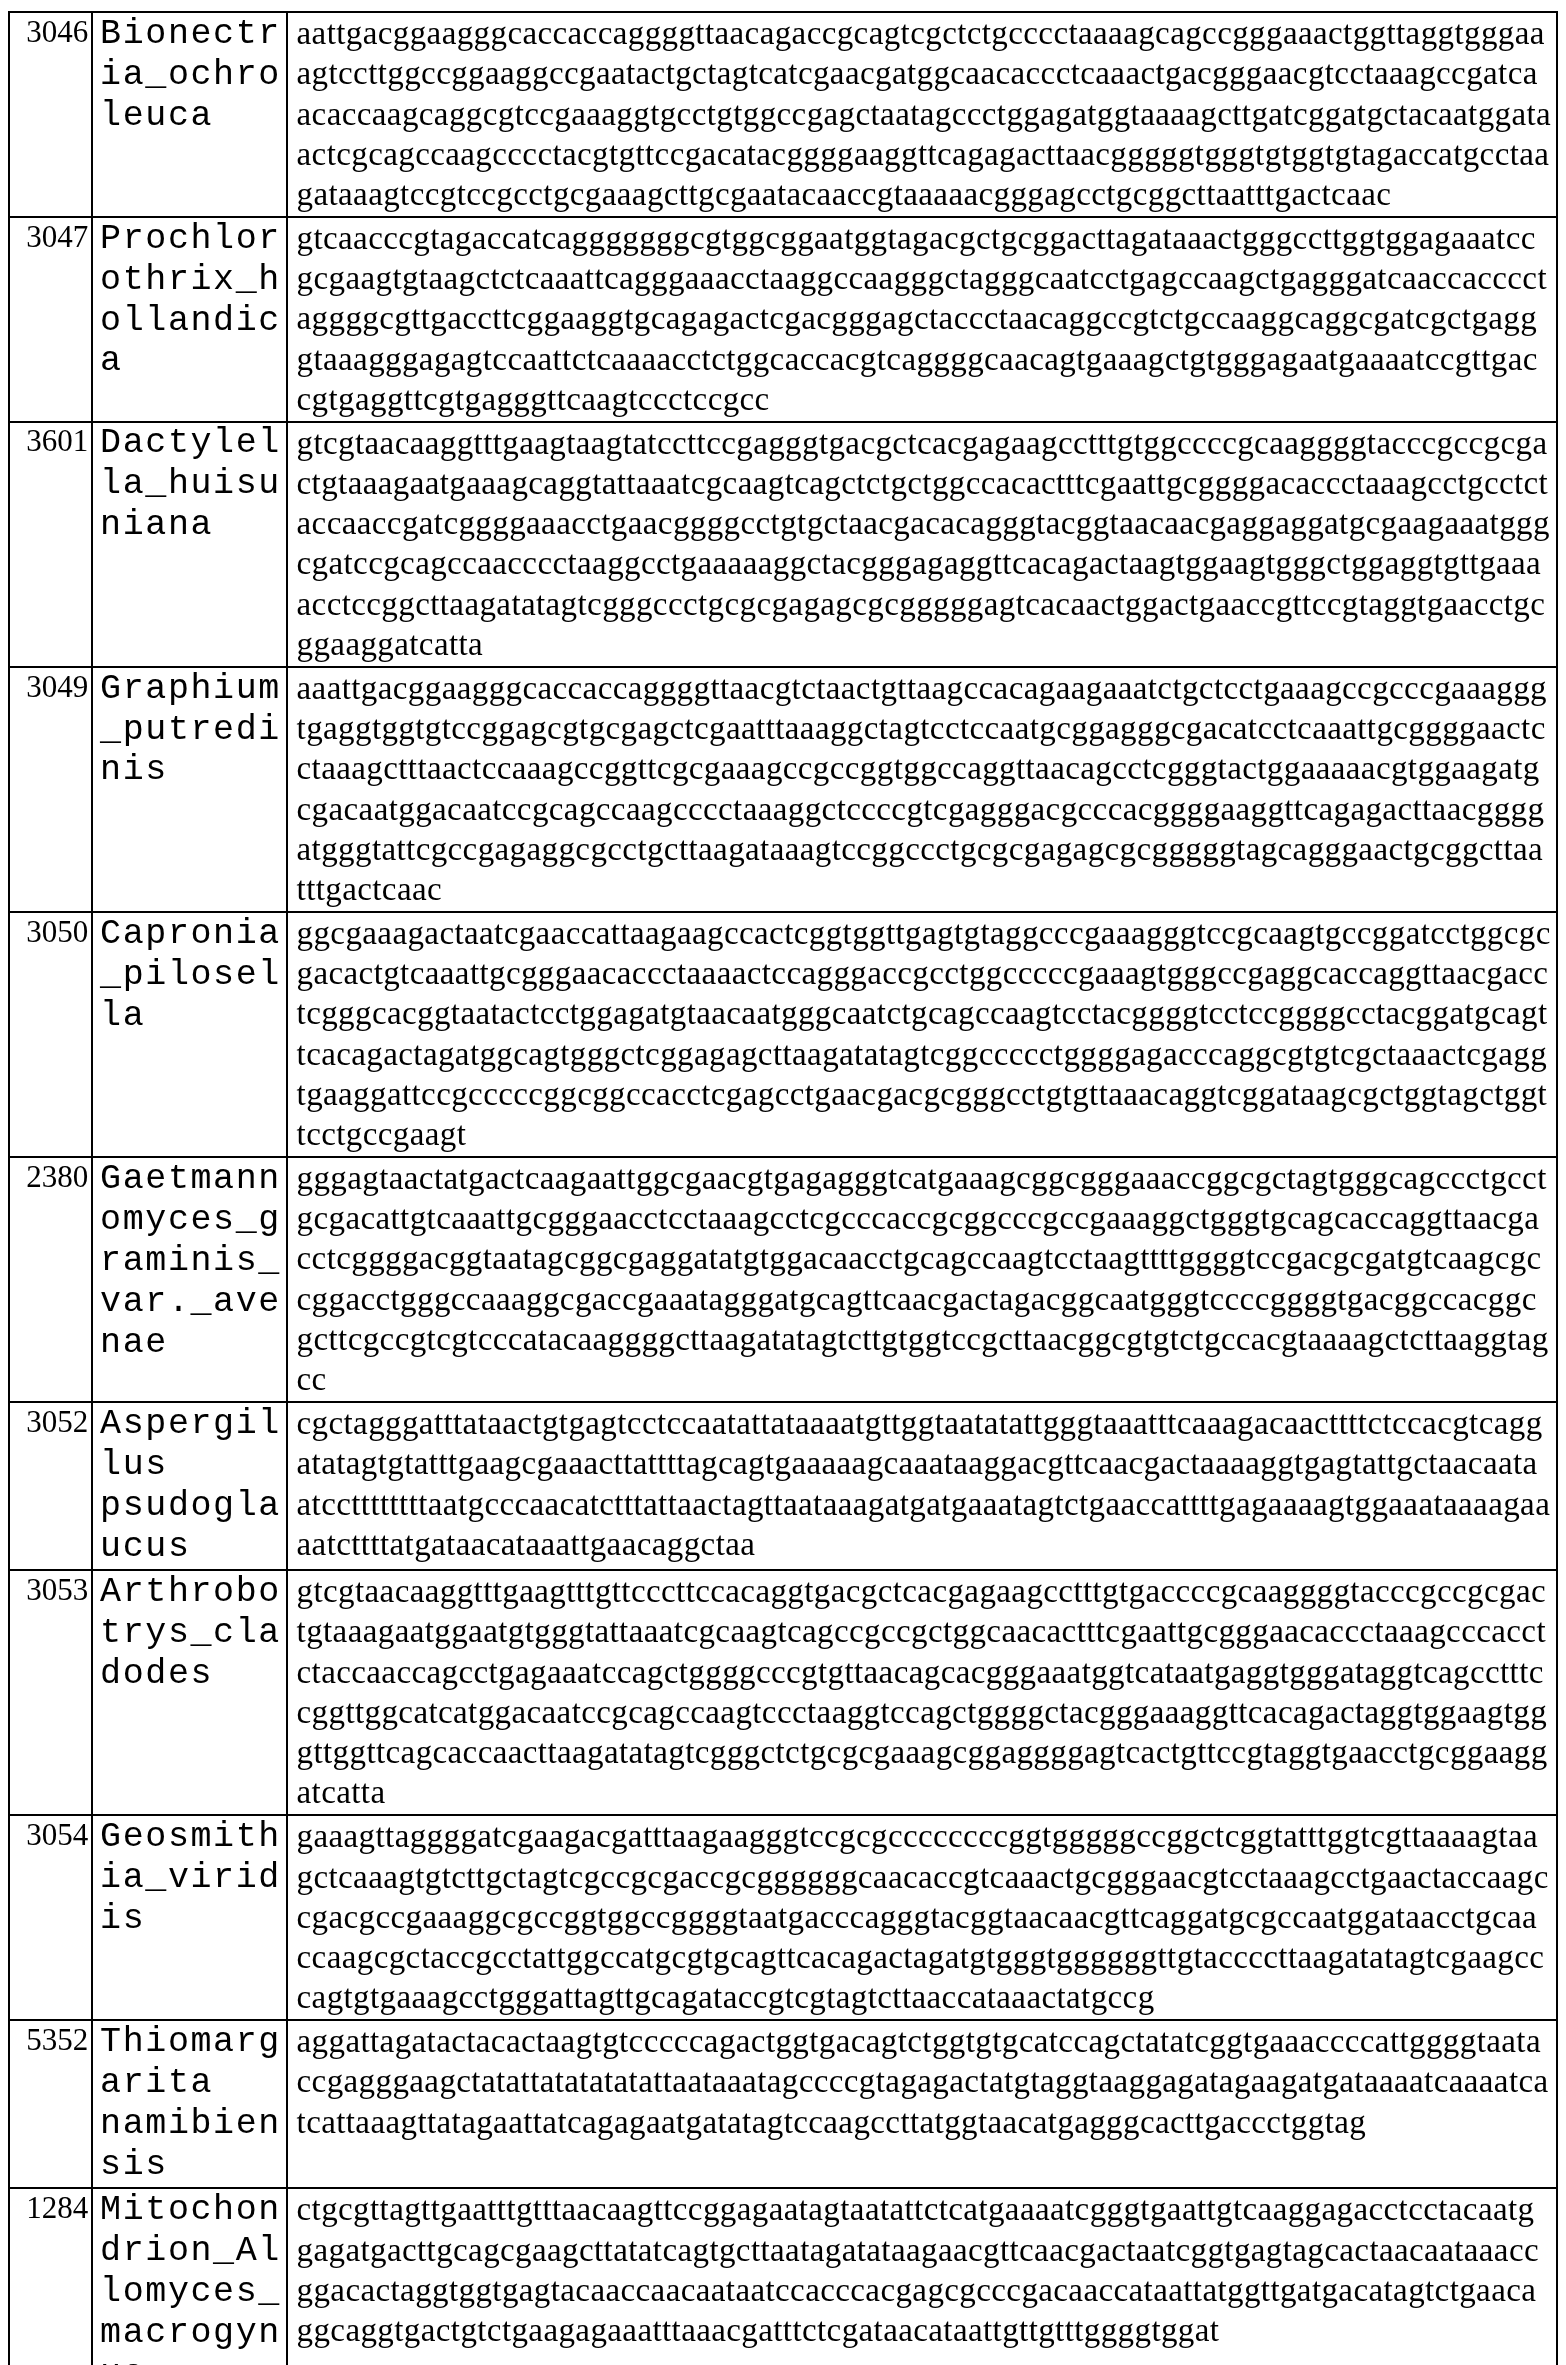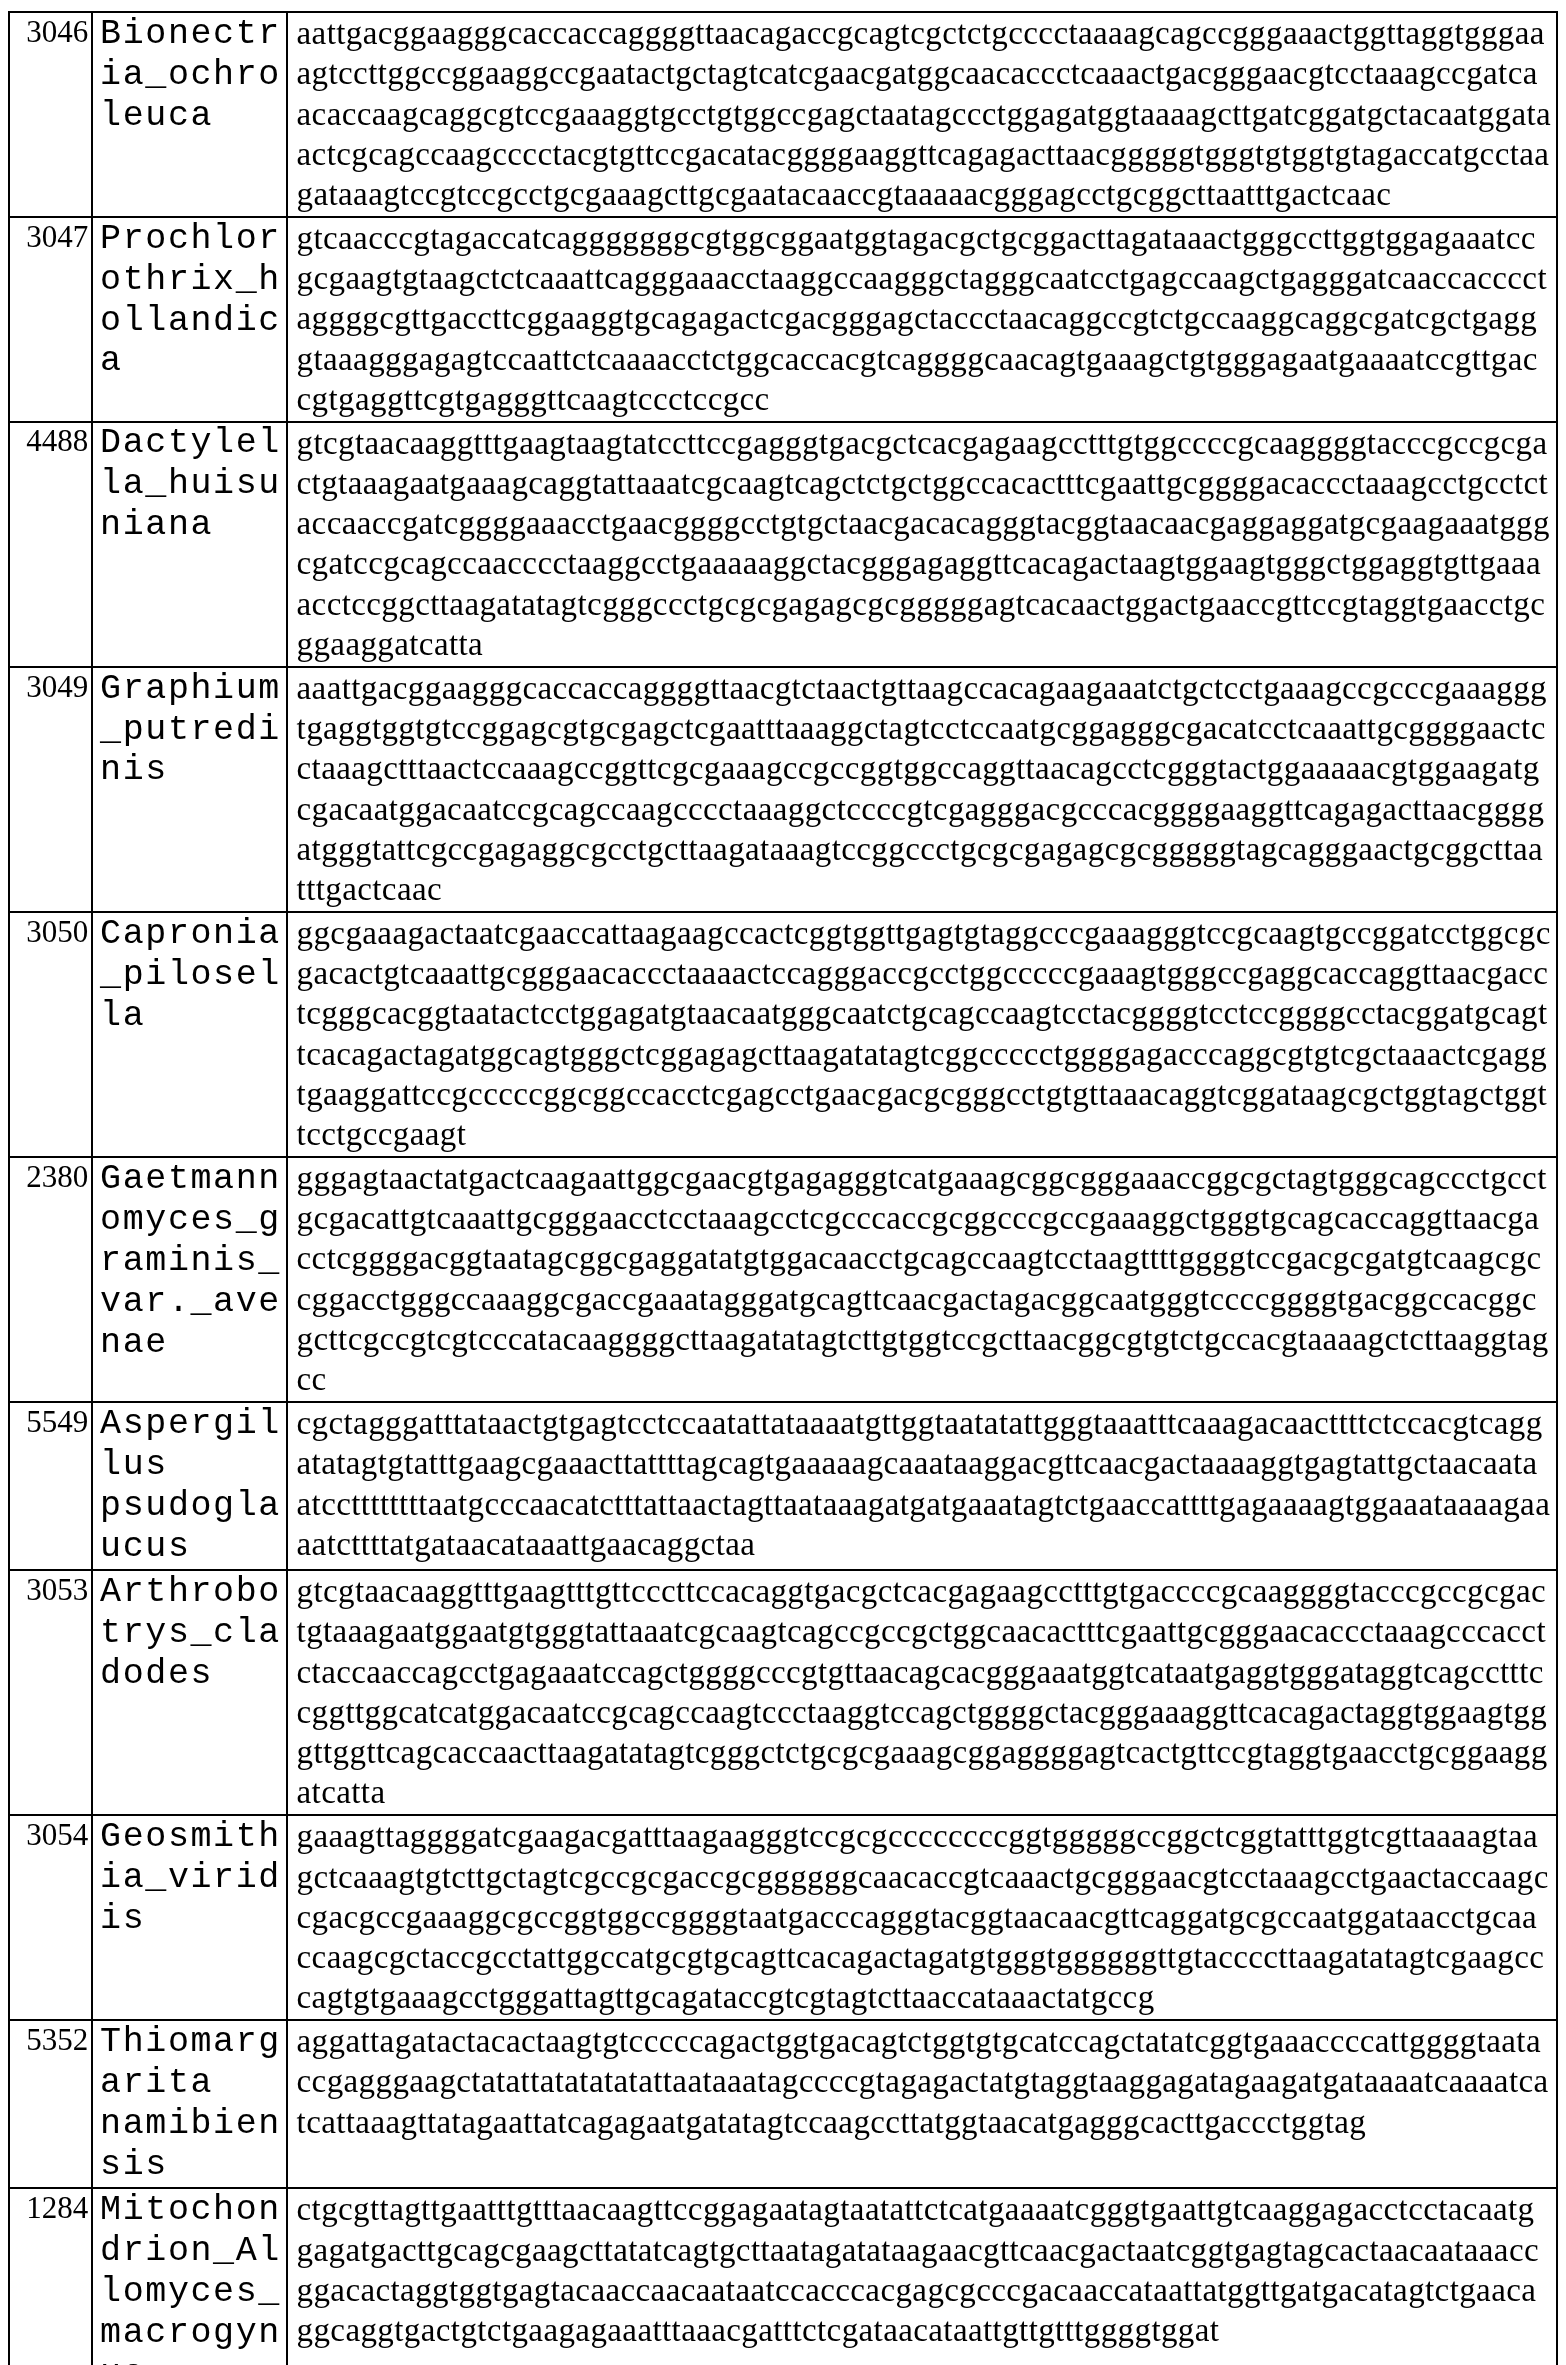--- a/index.html
+++ b/index.html
@@ -67,21 +67,21 @@
     <td class="cell-seq">aattgacggaagggcaccaccaggggttaacagaccgcagtcgctctgcccctaaaagcagccgggaaactggttaggtgggaaagtccttggccggaaggccgaatactgctagtcatcgaacgatggcaacaccctcaaactgacgggaacgtcctaaagccgatcaacaccaagcaggcgtccgaaaggtgcctgtggccgagctaatagccctggagatggtaaaagcttgatcggatgctacaatggataactcgcagccaagcccctacgtgttccgacatacggggaaggttcagagacttaacgggggtgggtgtggtgtagaccatgcctaagataaagtccgtccgcctgcgaaagcttgcgaatacaaccgtaaaaacgggagcctgcggcttaatttgactcaac</td>
   </tr>
 
   <tr>
     <td class="cell-id">3047</td>
     <td class="cell-name">Prochlorothrix_hollandica</td>
     <td class="cell-seq">gtcaacccgtagaccatcagggggggcgtggcggaatggtagacgctgcggacttagataaactgggccttggtggagaaatccgcgaagtgtaagctctcaaattcagggaaacctaaggccaagggctagggcaatcctgagccaagctgagggatcaaccacccctaggggcgttgaccttcggaaggtgcagagactcgacgggagctaccctaacaggccgtctgccaaggcaggcgatcgctgagggtaaagggagagtccaattctcaaaacctctggcaccacgtcaggggcaacagtgaaagctgtgggagaatgaaaatccgttgaccgtgaggttcgtgagggttcaagtccctccgcc</td>
   </tr>
 
   <tr>
-    <td class="cell-id">4488</td>
+    <td class="cell-id">3601</td>
     <td class="cell-name">Dactylella_huisuniana</td>
     <td class="cell-seq">gtcgtaacaaggtttgaagtaagtatccttccgagggtgacgctcacgagaagcctttgtggccccgcaaggggtacccgccgcgactgtaaagaatgaaagcaggtattaaatcgcaagtcagctctgctggccacactttcgaattgcggggacaccctaaagcctgcctctaccaaccgatcggggaaacctgaacggggcctgtgctaacgacacagggtacggtaacaacgaggaggatgcgaagaaatgggcgatccgcagccaacccctaaggcctgaaaaaggctacgggagaggttcacagactaagtggaagtgggctggaggtgttgaaaacctccggcttaagatatagtcgggccctgcgcgagagcgcgggggagtcacaactggactgaaccgttccgtaggtgaacctgcggaaggatcatta</td>
   </tr>
 
   <tr>
     <td class="cell-id">3049</td>
     <td class="cell-name">Graphium_putredinis</td>
     <td class="cell-seq">aaattgacggaagggcaccaccaggggttaacgtctaactgttaagccacagaagaaatctgctcctgaaagccgcccgaaagggtgaggtggtgtccggagcgtgcgagctcgaatttaaaggctagtcctccaatgcggagggcgacatcctcaaattgcggggaactcctaaagctttaactccaaagccggttcgcgaaagccgccggtggccaggttaacagcctcgggtactggaaaaacgtggaagatgcgacaatggacaatccgcagccaagcccctaaaggctccccgtcgagggacgcccacggggaaggttcagagacttaacggggatgggtattcgccgagaggcgcctgcttaagataaagtccggccctgcgcgagagcgcgggggtagcagggaactgcggcttaatttgactcaac</td>
   </tr>
 
@@ -91,21 +91,21 @@
     <td class="cell-seq">ggcgaaagactaatcgaaccattaagaagccactcggtggttgagtgtaggcccgaaagggtccgcaagtgccggatcctggcgcgacactgtcaaattgcgggaacaccctaaaactccagggaccgcctggcccccgaaagtgggccgaggcaccaggttaacgacctcgggcacggtaatactcctggagatgtaacaatgggcaatctgcagccaagtcctacggggtcctccggggcctacggatgcagttcacagactagatggcagtgggctcggagagcttaagatatagtcggccccctggggagacccaggcgtgtcgctaaactcgaggtgaaggattccgcccccggcggccacctcgagcctgaacgacgcgggcctgtgttaaacaggtcggataagcgctggtagctggttcctgccgaagt</td>
   </tr>
 
   <tr>
     <td class="cell-id">2380</td>
     <td class="cell-name">Gaetmannomyces_graminis_var._avenae</td>
     <td class="cell-seq">gggagtaactatgactcaagaattggcgaacgtgagagggtcatgaaagcggcgggaaaccggcgctagtgggcagccctgcctgcgacattgtcaaattgcgggaacctcctaaagcctcgcccaccgcggcccgccgaaaggctgggtgcagcaccaggttaacgacctcggggacggtaatagcggcgaggatatgtggacaacctgcagccaagtcctaagttttggggtccgacgcgatgtcaagcgccggacctgggccaaaggcgaccgaaatagggatgcagttcaacgactagacggcaatgggtccccggggtgacggccacggcgcttcgccgtcgtcccatacaaggggcttaagatatagtcttgtggtccgcttaacggcgtgtctgccacgtaaaagctcttaaggtagcc</td>
   </tr>
 
   <tr>
-    <td class="cell-id">5549</td>
+    <td class="cell-id">3052</td>
     <td class="cell-name">Aspergillus psudoglaucus</td>
     <td class="cell-seq">cgctagggatttataactgtgagtcctccaatattataaaatgttggtaatatattgggtaaatttcaaagacaacttttctccacgtcaggatatagtgtatttgaagcgaaacttattttagcagtgaaaaagcaaataaggacgttcaacgactaaaaggtgagtattgctaacaataatccttttttttaatgcccaacatctttattaactagttaataaagatgatgaaatagtctgaaccattttgagaaaagtggaaataaaagaaaatcttttatgataacataaattgaacaggctaa</td>
   </tr>
 
   <tr>
     <td class="cell-id">3053</td>
     <td class="cell-name">Arthrobotrys_cladodes</td>
     <td class="cell-seq">gtcgtaacaaggtttgaagtttgttcccttccacaggtgacgctcacgagaagcctttgtgaccccgcaaggggtacccgccgcgactgtaaagaatggaatgtgggtattaaatcgcaagtcagccgccgctggcaacactttcgaattgcgggaacaccctaaagcccacctctaccaaccagcctgagaaatccagctggggcccgtgttaacagcacgggaaatggtcataatgaggtgggataggtcagcctttccggttggcatcatggacaatccgcagccaagtccctaaggtccagctggggctacgggaaaggttcacagactaggtggaagtgggttggttcagcaccaacttaagatatagtcgggctctgcgcgaaagcggaggggagtcactgttccgtaggtgaacctgcggaaggatcatta</td>
   </tr>
 

